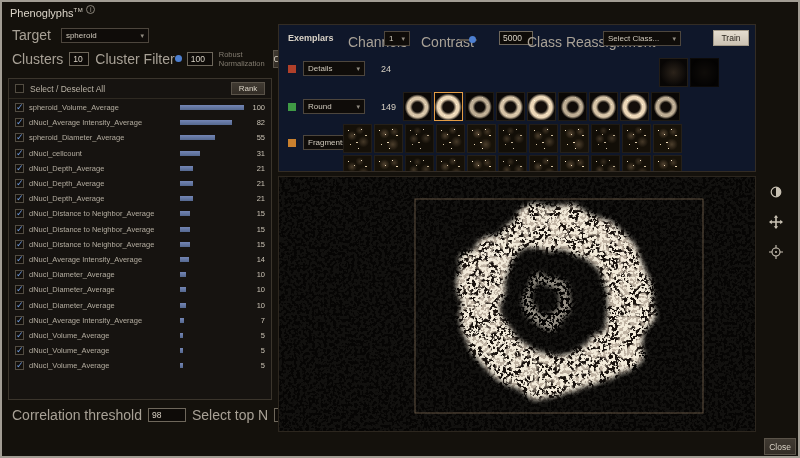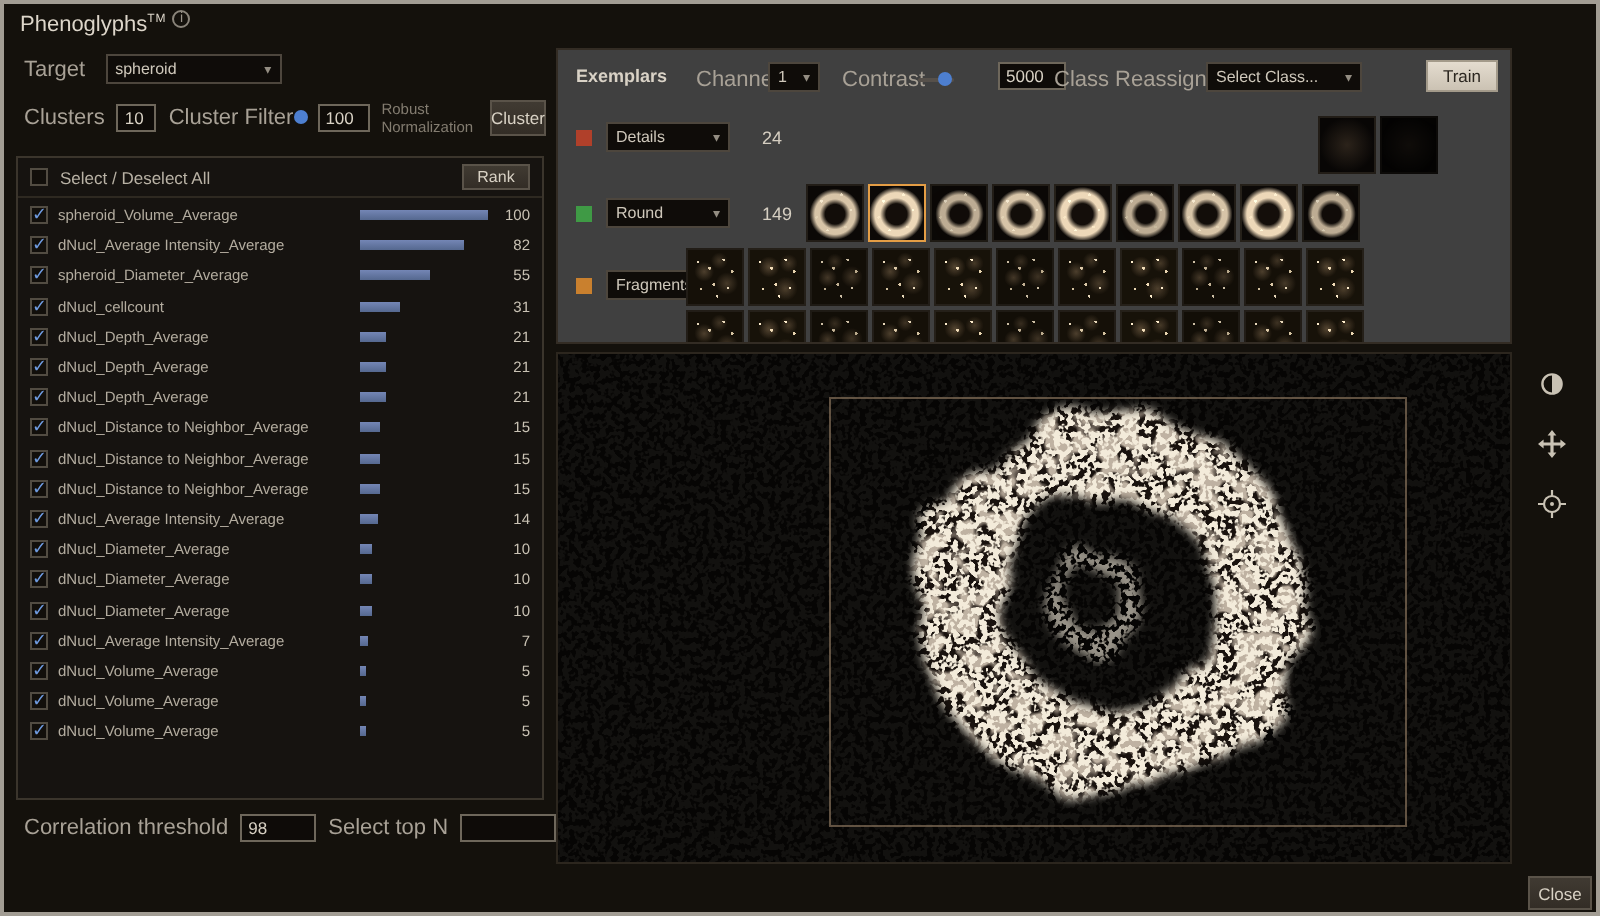--- a/index.html
+++ b/index.html
@@ -6,21 +6,21 @@
   html,body{width:800px;height:458px;overflow:hidden;background:#5f5b54;}
   .window{position:relative;width:800px;height:458px;background:#14110c;border:2px solid #a29d94;overflow:hidden;color:#cfc8bb;}
 
   
   .app-header{position:absolute;left:8px;top:3px;font-size:11px;color:#ddd6ca;}
   .tm{font-size:6px;vertical-align:super;letter-spacing:.5px;}
   .info-icon{display:inline-block;width:9px;height:9px;border:1px solid #8a847a;border-radius:50%;font-size:7px;line-height:7px;text-align:center;color:#9a948a;margin-left:3px;vertical-align:super;}
   .info-icon::after{content:"i";}
 
   
-  .lbl{font-size:11px;color:#a8a196;white-space:nowrap;}
+  .lbl{font-size:14px;color:#a8a196;white-space:nowrap;}
   .tinput{background:#0e0b08;border:1px solid #6e675b;color:#d8d1c4;font-size:8.5px;height:14px;padding:0 3px;}
   .select{background:#0f0c09;border:1px solid #4d463d;height:15px;display:inline-flex;align-items:center;padding:0 4px;font-size:8px;color:#cfc8bb;white-space:nowrap;}
   .caret{margin-left:auto;padding-left:4px;}
   .caret::after{content:"▾";font-size:7px;color:#938d82;}
   .slider{height:2px;background:#56504a;border-radius:1px;position:relative;}
   .knob{position:absolute;top:-3px;width:7px;height:7px;border-radius:50%;background:#4d7fd0;}
   .btn{display:inline-flex;align-items:center;justify-content:center;font-size:8.5px;cursor:pointer;white-space:nowrap;}
   .btn-dark{background:linear-gradient(#403a32,#332d26);border:1px solid #5a5349;color:#d9d2c5;}
   .btn-light{background:linear-gradient(#e4dccf,#cbc2b3);border:1px solid #a39a8a;color:#2c2720;}
 
@@ -45,21 +45,21 @@
   .flabel{flex:0 0 146px;font-size:7.5px;color:#b3ac9f;white-space:nowrap;overflow:hidden;}
   .fbararea{flex:1;height:5px;position:relative;}
   .fbar{display:block;height:5px;background:linear-gradient(#7486b5,#55688f);}
   .fval{flex:0 0 16px;font-size:7.5px;color:#c9c2b4;text-align:right;}
 
   #corr-row{position:absolute;left:10px;top:405px;display:flex;align-items:center;gap:6px;}
   #corr-input{width:38px;}
   #topn-input{width:48px;}
 
   
-  .exemplars{position:absolute;left:276px;top:22px;width:478px;height:148px;background:#404040;border:1px solid #332c24;overflow:hidden;}
+  .exemplars{position:absolute;left:276px;top:22px;width:478px;height:148px;background:#0f172a;border:1px solid #332c24;overflow:hidden;}
   #ex-title{position:absolute;left:9px;top:8px;font-size:9px;font-weight:bold;color:#d9d2c6;}
   #channels-label{position:absolute;left:69px;top:9px;}
   #channels-select{position:absolute;left:105px;top:6px;width:26px;}
   #contrast-label{position:absolute;left:142px;top:9px;}
   #contrast-slider{position:absolute;left:180px;top:14px;width:18px;}
   #contrast-input{position:absolute;left:204px;top:6px;width:34px;margin-left:16px;}
   #reassign-label{position:absolute;left:248px;top:9px;}
   #class-select{position:absolute;left:324px;top:6px;width:78px;}
   #train-btn{position:absolute;right:6px;top:5px;width:36px;height:16px;}
   .class-row{position:absolute;left:9px;display:flex;align-items:center;}

